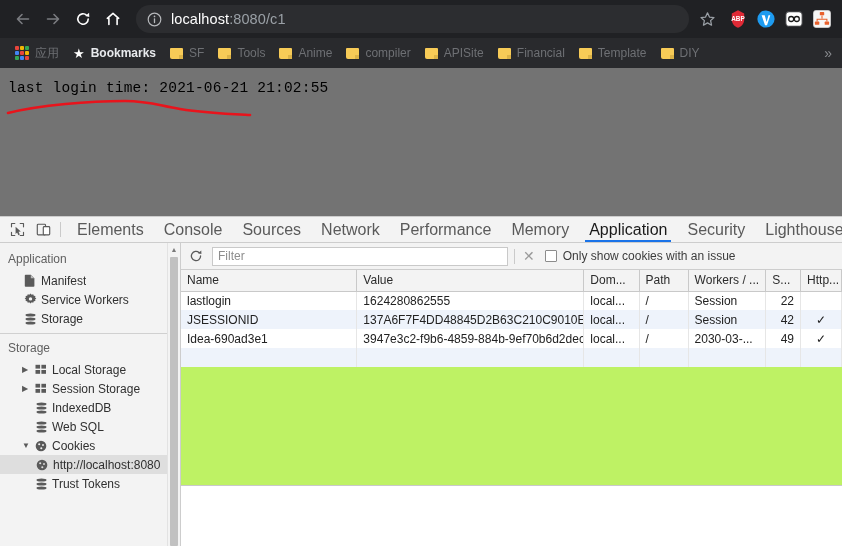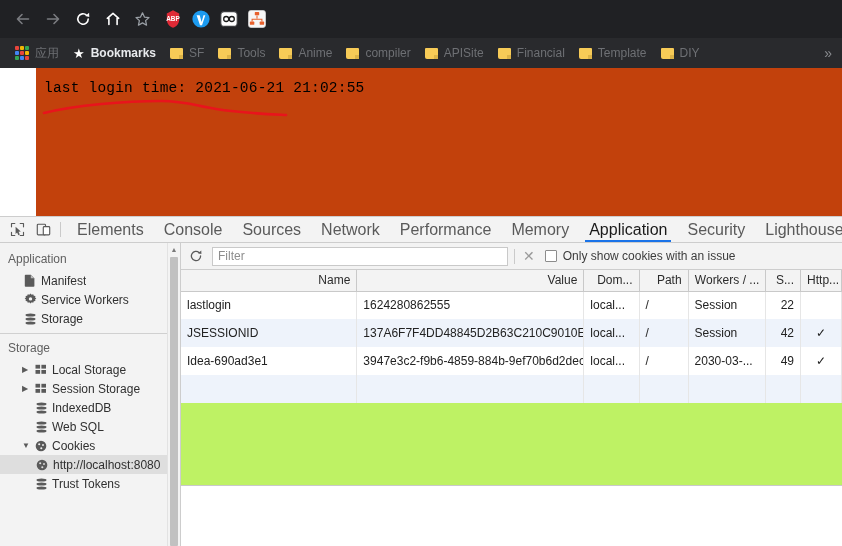--- a/index.html
+++ b/index.html
@@ -87,24 +87,23 @@
   .folder-icon { width: 13px; height: 12px; position: relative; flex: 0 0 auto; }
   .folder-icon .body { position: absolute; left:0; top: 1px; width: 13px; height: 11px; background: #f7cb57; border-radius: 1px 1px 2px 2px; }
   .folder-icon .corner { position: absolute; right: 0; bottom: 0; width: 4px; height: 4px; background: #dcb347; }
   .star-glyph { color: #fff; font-size: 13px; line-height: 1; }
   .bm-overflow { margin-left: auto; color: #8a8c90; font-size: 14px; padding: 0 4px; flex: 0 0 auto; }
 
   
   .page-content {
     flex: 0 0 auto;
     height: 148px;
-    background: #c2410c;
+    background: #737373;
     position: relative;
     padding: 12px 0 0 8px;
-    margin-left: 36px;
   }
   .login-text {
     font-family: "Liberation Mono", "DejaVu Sans Mono", monospace;
     font-size: 14.5px;
     color: #000;
     letter-spacing: 0.2px;
     white-space: nowrap;
   }
   .scribble { position: absolute; left: 0; top: 26px; }
 
@@ -240,27 +239,27 @@
   .table-wrap { flex: 0 0 auto; height: 216px; overflow: hidden; border-bottom: 1px solid #c9c9c9; }
   table.cookies { width: 100%; border-collapse: collapse; table-layout: fixed; }
   table.cookies th {
     height: 21px;
     background: #f3f3f3;
     border-right: 1px solid #c9c9c9;
     border-bottom: 1px solid #c9c9c9;
     font-size: 12px;
     font-weight: normal;
     color: #2b2b2b;
-    text-align: right;
+    text-align: left;
     padding: 0 6px;
     white-space: nowrap;
     overflow: hidden;
   }
   table.cookies td {
-    height: 28px;
+    height: 19px;
     border-right: 1px solid #e6e6e6;
     font-size: 12px;
     color: #222;
     padding: 0 6px;
     white-space: nowrap;
     overflow: hidden;
   }
   table.cookies tr.odd td { background: #ffffff; }
   table.cookies tr.even td { background: #eef3fb; }
   td.num { text-align: right; }
@@ -299,20 +298,30 @@
           <path class="nav-icon-bright" stroke-width="1.7" d="M14.2 9a5.2 5.2 0 1 1-1.6-3.75" stroke-linecap="round" fill="none"></path>
           <path fill="#ffffff" d="M15.1 2.7l0.2 4.2l-4.1-0.9z"></path>
         </svg>
       </div>
       <div class="nav-btn">
         <svg width="18" height="18" viewBox="0 0 18 18">
           <path class="nav-icon-bright" stroke-width="1.5" d="M3.3 8.3L9 3.4l5.7 4.9M4.9 8.2v6.3M13.1 8.2v6.3" stroke-linecap="round" stroke-linejoin="round" fill="none"></path>
         </svg>
       </div>
 
+      <div class="omnibox">
+        <span class="info-icon">
+          <svg width="15" height="15" viewBox="0 0 15 15">
+            <circle cx="7.5" cy="7.5" r="6.3" fill="none" stroke="#b6b8bb" stroke-width="1.2"></circle>
+            <circle cx="7.5" cy="4.4" r="0.85" fill="#b6b8bb"></circle>
+            <rect x="6.85" y="6.2" width="1.3" height="5" rx="0.6" fill="#b6b8bb"></rect>
+          </svg>
+        </span>
+        <span class="url-text"><span class="host">localhost</span><span>:8080/c1</span></span>
+      </div>
 
       <div class="star-btn">
         <svg width="17" height="17" viewBox="0 0 17 17">
           <path d="M8.5 1.8l1.95 4.25l4.55.5l-3.4 3.1l0.95 4.55L8.5 11.9L4.45 14.2l0.95-4.55L2 6.55l4.55-.5z" fill="none" stroke="#9aa0a6" stroke-width="1.25" stroke-linejoin="round"></path>
         </svg>
       </div>
 
       <div class="ext-icons">
         <span class="ext-icon">
           <svg width="20" height="20" viewBox="0 0 20 20">

